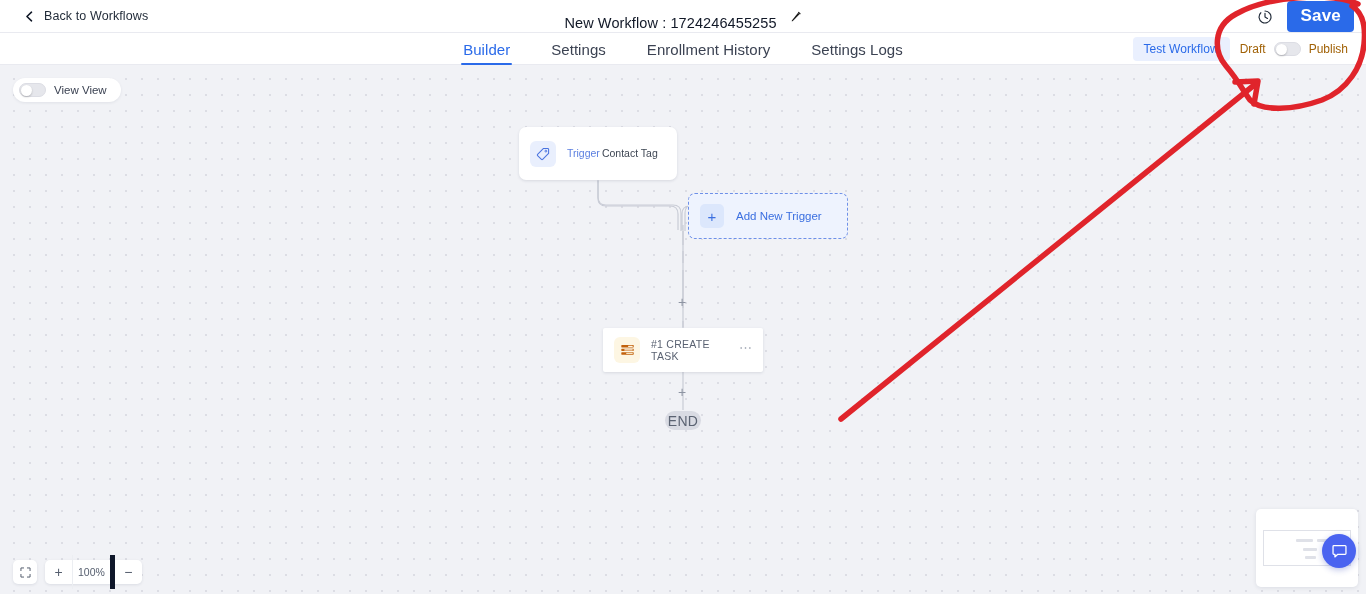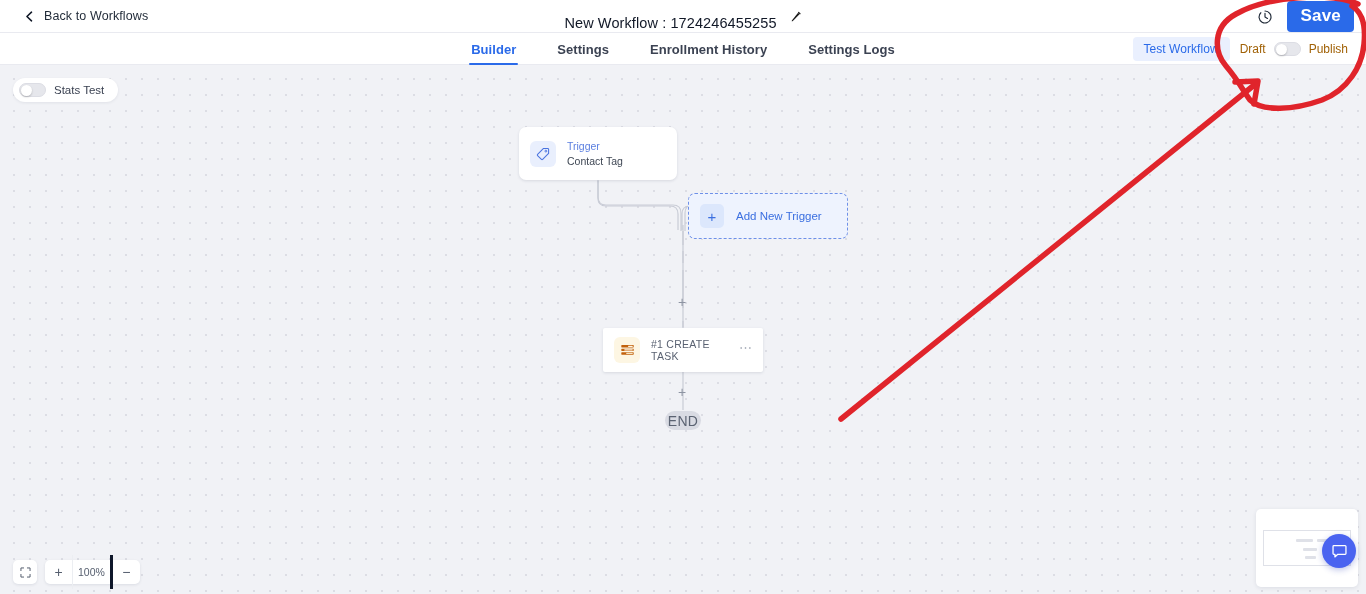--- a/index.html
+++ b/index.html
@@ -54,24 +54,23 @@
     position: absolute; top: 33px; left: 0;
     width: 1366px; height: 32px;
     background: #ffffff;
     border-bottom: 1px solid #e9eaf0;
   }
   .tabs {
     position: absolute; left: 0; right: 0; top: 0; height: 32px;
     display: flex; align-items: center; justify-content: center; gap: 41px;
   }
   .tab {
-    font-size: 13px; color: #3b4252; cursor: pointer;
+    font-size: 15px; color: #3b4252; cursor: pointer;
     position: relative; height: 32px; display:flex; align-items:center;
     letter-spacing: .05px;
-    font-weight: bold;
   }
   .tab.active { color: #2a6ae9; }
   .tab.active::after {
     content: ""; position: absolute; left: -2px; right: -2px; bottom: 0;
     height: 2.5px; background: #2a6ae9; border-radius: 2px;
   }
   .tabbar-right {
     position: absolute; right: 18px; top: 0; height: 32px;
     display: flex; align-items: center; gap: 10px;
   }
@@ -126,21 +125,21 @@
     display: flex; align-items: center; padding-left: 11px; gap: 11px;
     cursor: pointer;
   }
   .icon-box {
     width: 26px; height: 26px; border-radius: 6px;
     display: flex; align-items: center; justify-content: center;
     flex: none;
   }
   .icon-box.blue { background: #e9effd; }
   .icon-box.amber { background: #fdf6e3; }
-  .trig-texts { display: flex; flex-direction: column; gap: 2px; }
+  .trig-texts { display: flex; flex-direction: row; gap: 2px; }
   .trig-top { font-size: 10.5px; color: #5b7fe0; line-height: 1.15; }
   .trig-bot { font-size: 10.5px; color: #3f4754; line-height: 1.15; }
 
   .node-addtrigger {
     position: absolute; left: 688px; top: 128px;
     width: 160px; height: 46px;
     background: #eef3fe; border: 1.4px dashed #6e90e8;
     border-radius: 7px;
     display: flex; align-items: center; padding-left: 11px; gap: 12px;
     cursor: pointer;
@@ -192,21 +191,21 @@
     display: flex; align-items: center; height: 24px;
   }
   .zc-fit { width: 24px; justify-content: center; cursor: pointer; }
   .zc-btn {
     width: 27px; height: 24px; display: flex; align-items: center;
     justify-content: center; color: #555e6e; font-size: 14px;
     cursor: pointer; line-height: 1;
   }
   .zc-level {
     padding: 17px 5px; font-size: 10.5px; color: #555e6e;
-    border-left: 1px solid #eceef2; border-right: 3px solid #0f172a;
+    border-left: 1px solid #eceef2; border-right: 5px solid #0f172a;
     height: 24px; display: flex; align-items: center; cursor: pointer;
   }
 
   
   .minimap {
     position: absolute; right: 8px; bottom: 7px;
     width: 102px; height: 78px;
     background: #ffffff; border-radius: 5px;
     box-shadow: 0 1px 4px rgba(30,40,70,.1);
     overflow: hidden;
@@ -279,21 +278,21 @@
       </div>
     </div>
   </div>
 
   <div class="canvas">
 
     <div class="stats-pill">
       <div class="toggle">
         <div class="knob"></div>
       </div>
-      <span class="stats-label">Stats Test</span>
+      <span class="stats-label">View View</span>
     </div>
 
     <svg class="conn">
       <g fill="none" stroke="#c9ccd6" stroke-width="1.2">
         <path d="M598 115 L598 133 Q598 141 606 141 L670 141 Q678 141 678 149 L678 165"></path>
         <path d="M768 174 L768 133 Q768 141 760 141 L690 141 Q682 141 682 149 L682 165"></path>
         <path d="M683 160 L683 180"></path>
         <path d="M683 186 L683 198"></path>
         <path d="M683 205 L683 242"></path>
         <path d="M683 242 L683 262"></path>

